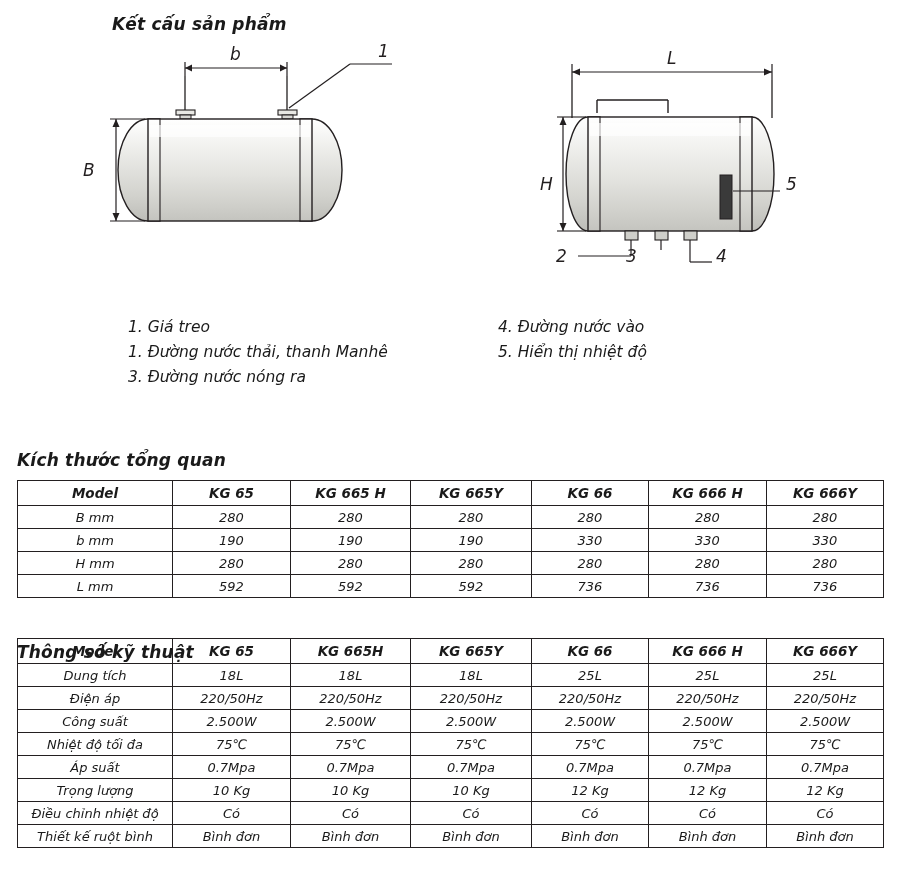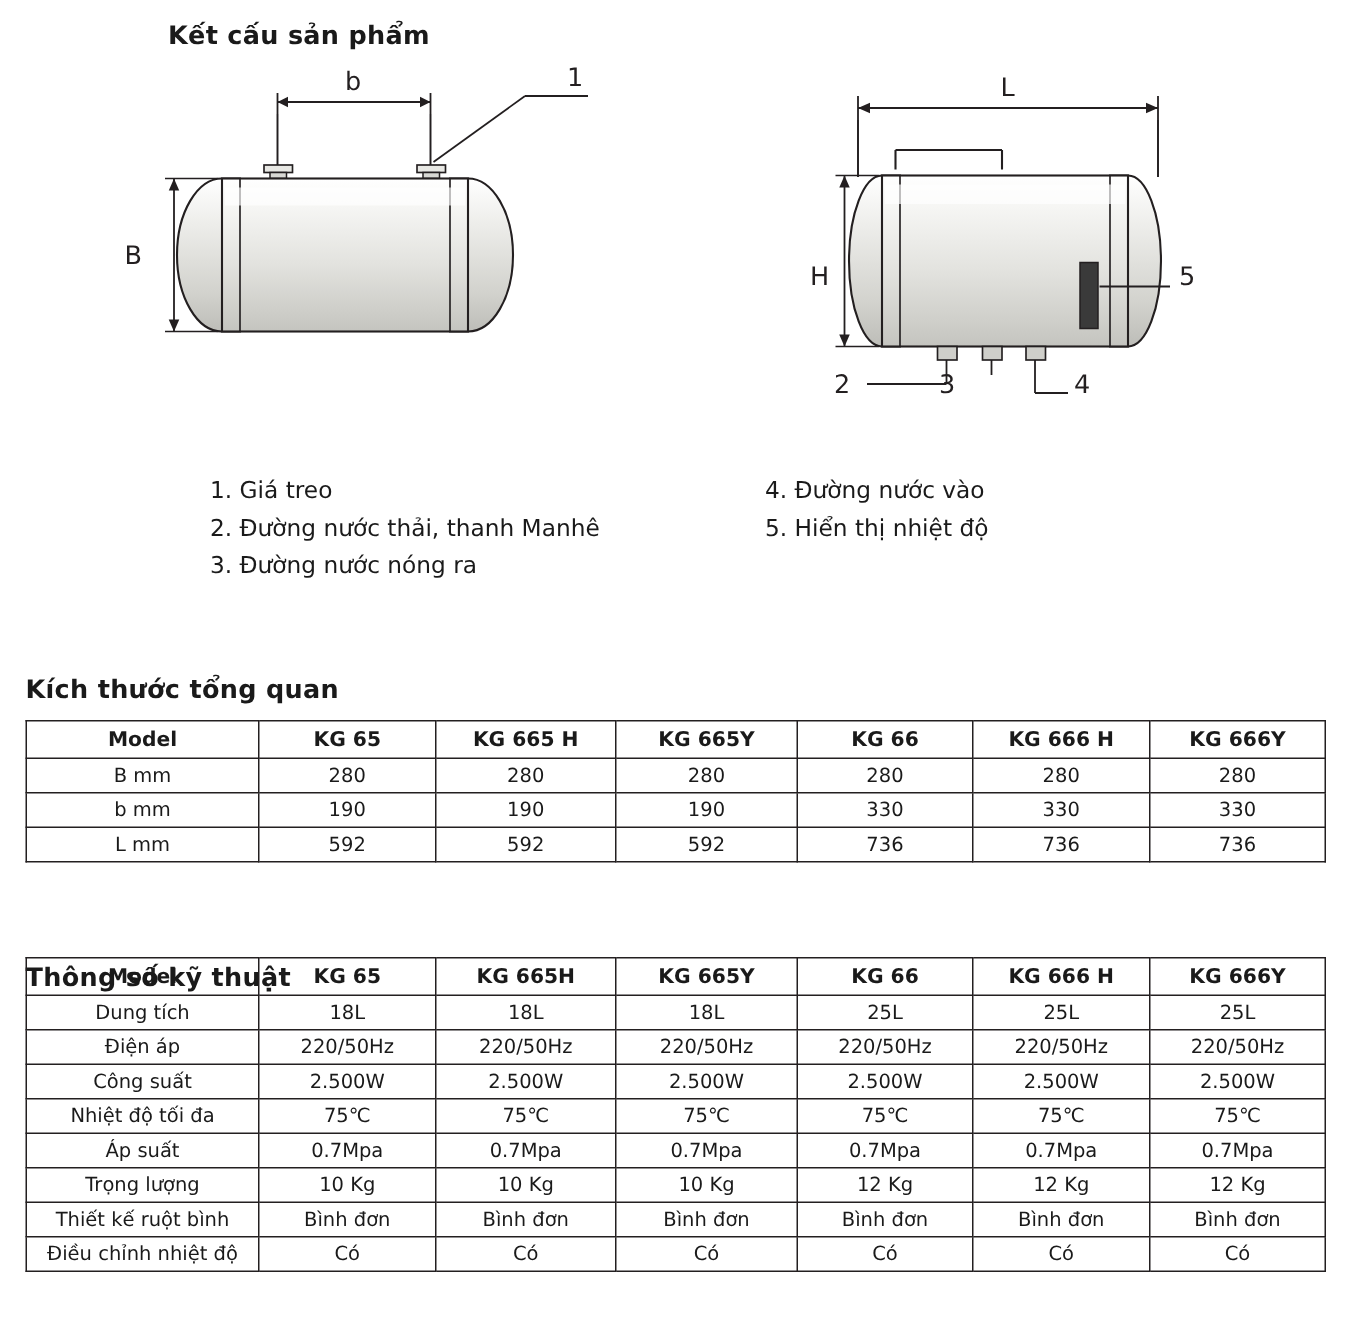--- a/index.html
+++ b/index.html
@@ -12,20 +12,21 @@
     height: 879px;
     font-family: "DejaVu Sans", sans-serif;
     color: #1a1a1a;
     position: relative;
     overflow: hidden;
   }
   .page {
     position: relative;
     width: 900px;
     height: 781px;
+    font-style: italic;
   }
 
   
   .diagram-title {
     position: absolute;
     left: 112px;
     top: 14px;
     font-size: 17px;
     font-weight: bold;
     letter-spacing: 0.2px;
@@ -41,21 +42,20 @@
   }
 
   
   .legend {
     position: absolute;
     left: 128px;
     top: 315px;
     width: 740px;
     font-size: 15.5px;
     line-height: 25px;
-    margin-left: 12px;
   }
   .legend-col {
     display: inline-block;
     vertical-align: top;
   }
   .legend-col.left { width: 370px; }
   .legend-col.right { width: 340px; }
   .legend-item { white-space: nowrap; }
 
   
@@ -212,21 +212,21 @@
         <line x1="690" y1="240" x2="690" y2="262" stroke="#231f20" stroke-width="1.2"></line>
         <line x1="690" y1="262" x2="712" y2="262" stroke="#231f20" stroke-width="1.2"></line>
         <text x="716" y="262" font-family="DejaVu Sans, sans-serif" font-size="17" fill="#231f20">4</text>
       </g>
     </svg>
   </div>
 
   <div class="legend">
     <div class="legend-col left">
       <div class="legend-item">1. Giá treo</div>
-      <div class="legend-item">2. Đường nước thải, thanh Manhê</div>
+      <div class="legend-item">1. Đường nước thải, thanh Manhê</div>
       <div class="legend-item">3. Đường nước nóng ra</div>
     </div><div class="legend-col right">
       <div class="legend-item">4. Đường nước vào</div>
       <div class="legend-item">5. Hiển thị nhiệt độ</div>
     </div>
   </div>
 
   <div class="section-heading" id="heading-dim">Kích thước tổng quan</div>
 
   <table class="data-table" id="table-dim">
@@ -261,20 +261,29 @@
       <tr>
         <td class="rowlabel">b mm</td>
         <td>190</td>
         <td>190</td>
         <td>190</td>
         <td>330</td>
         <td>330</td>
         <td>330</td>
       </tr>
       <tr>
+        <td class="rowlabel">H mm</td>
+        <td>280</td>
+        <td>280</td>
+        <td>280</td>
+        <td>280</td>
+        <td>280</td>
+        <td>280</td>
+      </tr>
+      <tr>
         <td class="rowlabel">L mm</td>
         <td>592</td>
         <td>592</td>
         <td>592</td>
         <td>736</td>
         <td>736</td>
         <td>736</td>
       </tr>
     </tbody>
   </table>
@@ -349,33 +358,33 @@
       <tr>
         <td class="rowlabel">Trọng lượng</td>
         <td>10 Kg</td>
         <td>10 Kg</td>
         <td>10 Kg</td>
         <td>12 Kg</td>
         <td>12 Kg</td>
         <td>12 Kg</td>
       </tr>
       <tr>
+        <td class="rowlabel">Điều chỉnh nhiệt độ</td>
+        <td>Có</td>
+        <td>Có</td>
+        <td>Có</td>
+        <td>Có</td>
+        <td>Có</td>
+        <td>Có</td>
+      </tr>
+      <tr>
         <td class="rowlabel">Thiết kế ruột bình</td>
         <td>Bình đơn</td>
         <td>Bình đơn</td>
         <td>Bình đơn</td>
         <td>Bình đơn</td>
         <td>Bình đơn</td>
         <td>Bình đơn</td>
-      </tr>
-      <tr>
-        <td class="rowlabel">Điều chỉnh nhiệt độ</td>
-        <td>Có</td>
-        <td>Có</td>
-        <td>Có</td>
-        <td>Có</td>
-        <td>Có</td>
-        <td>Có</td>
       </tr>
     </tbody>
   </table>
 
 </div>
 
 </body></html>

